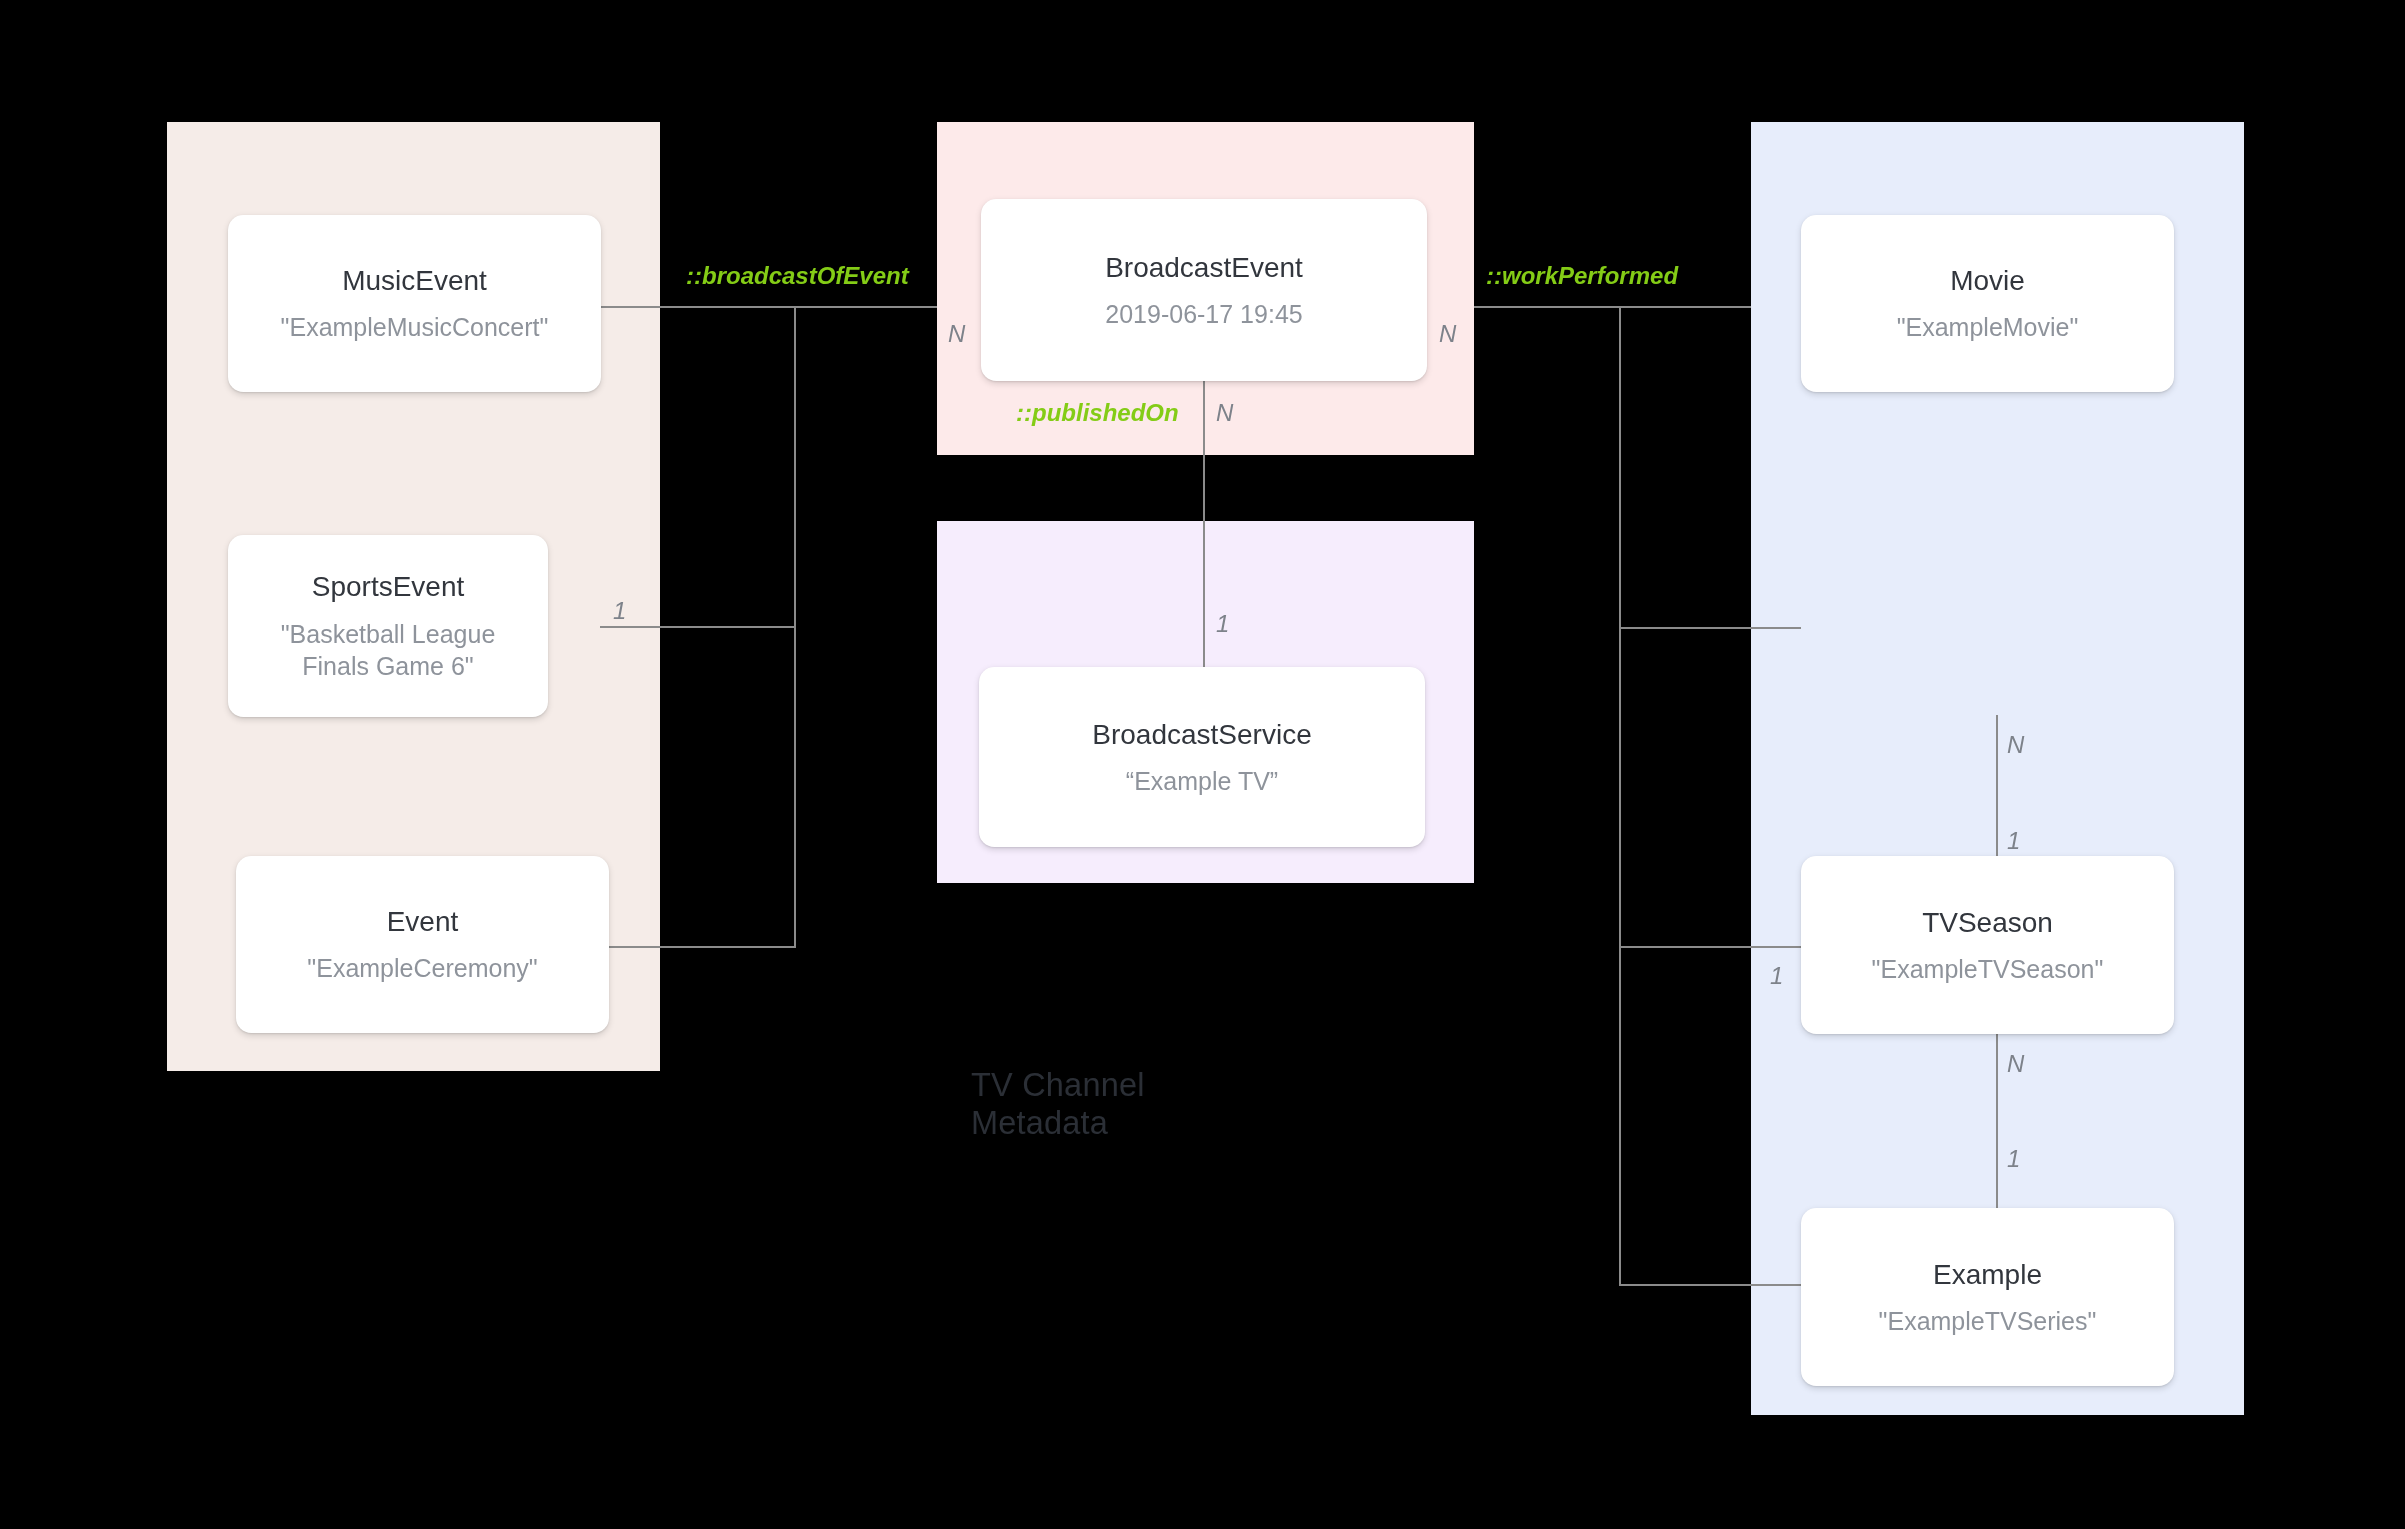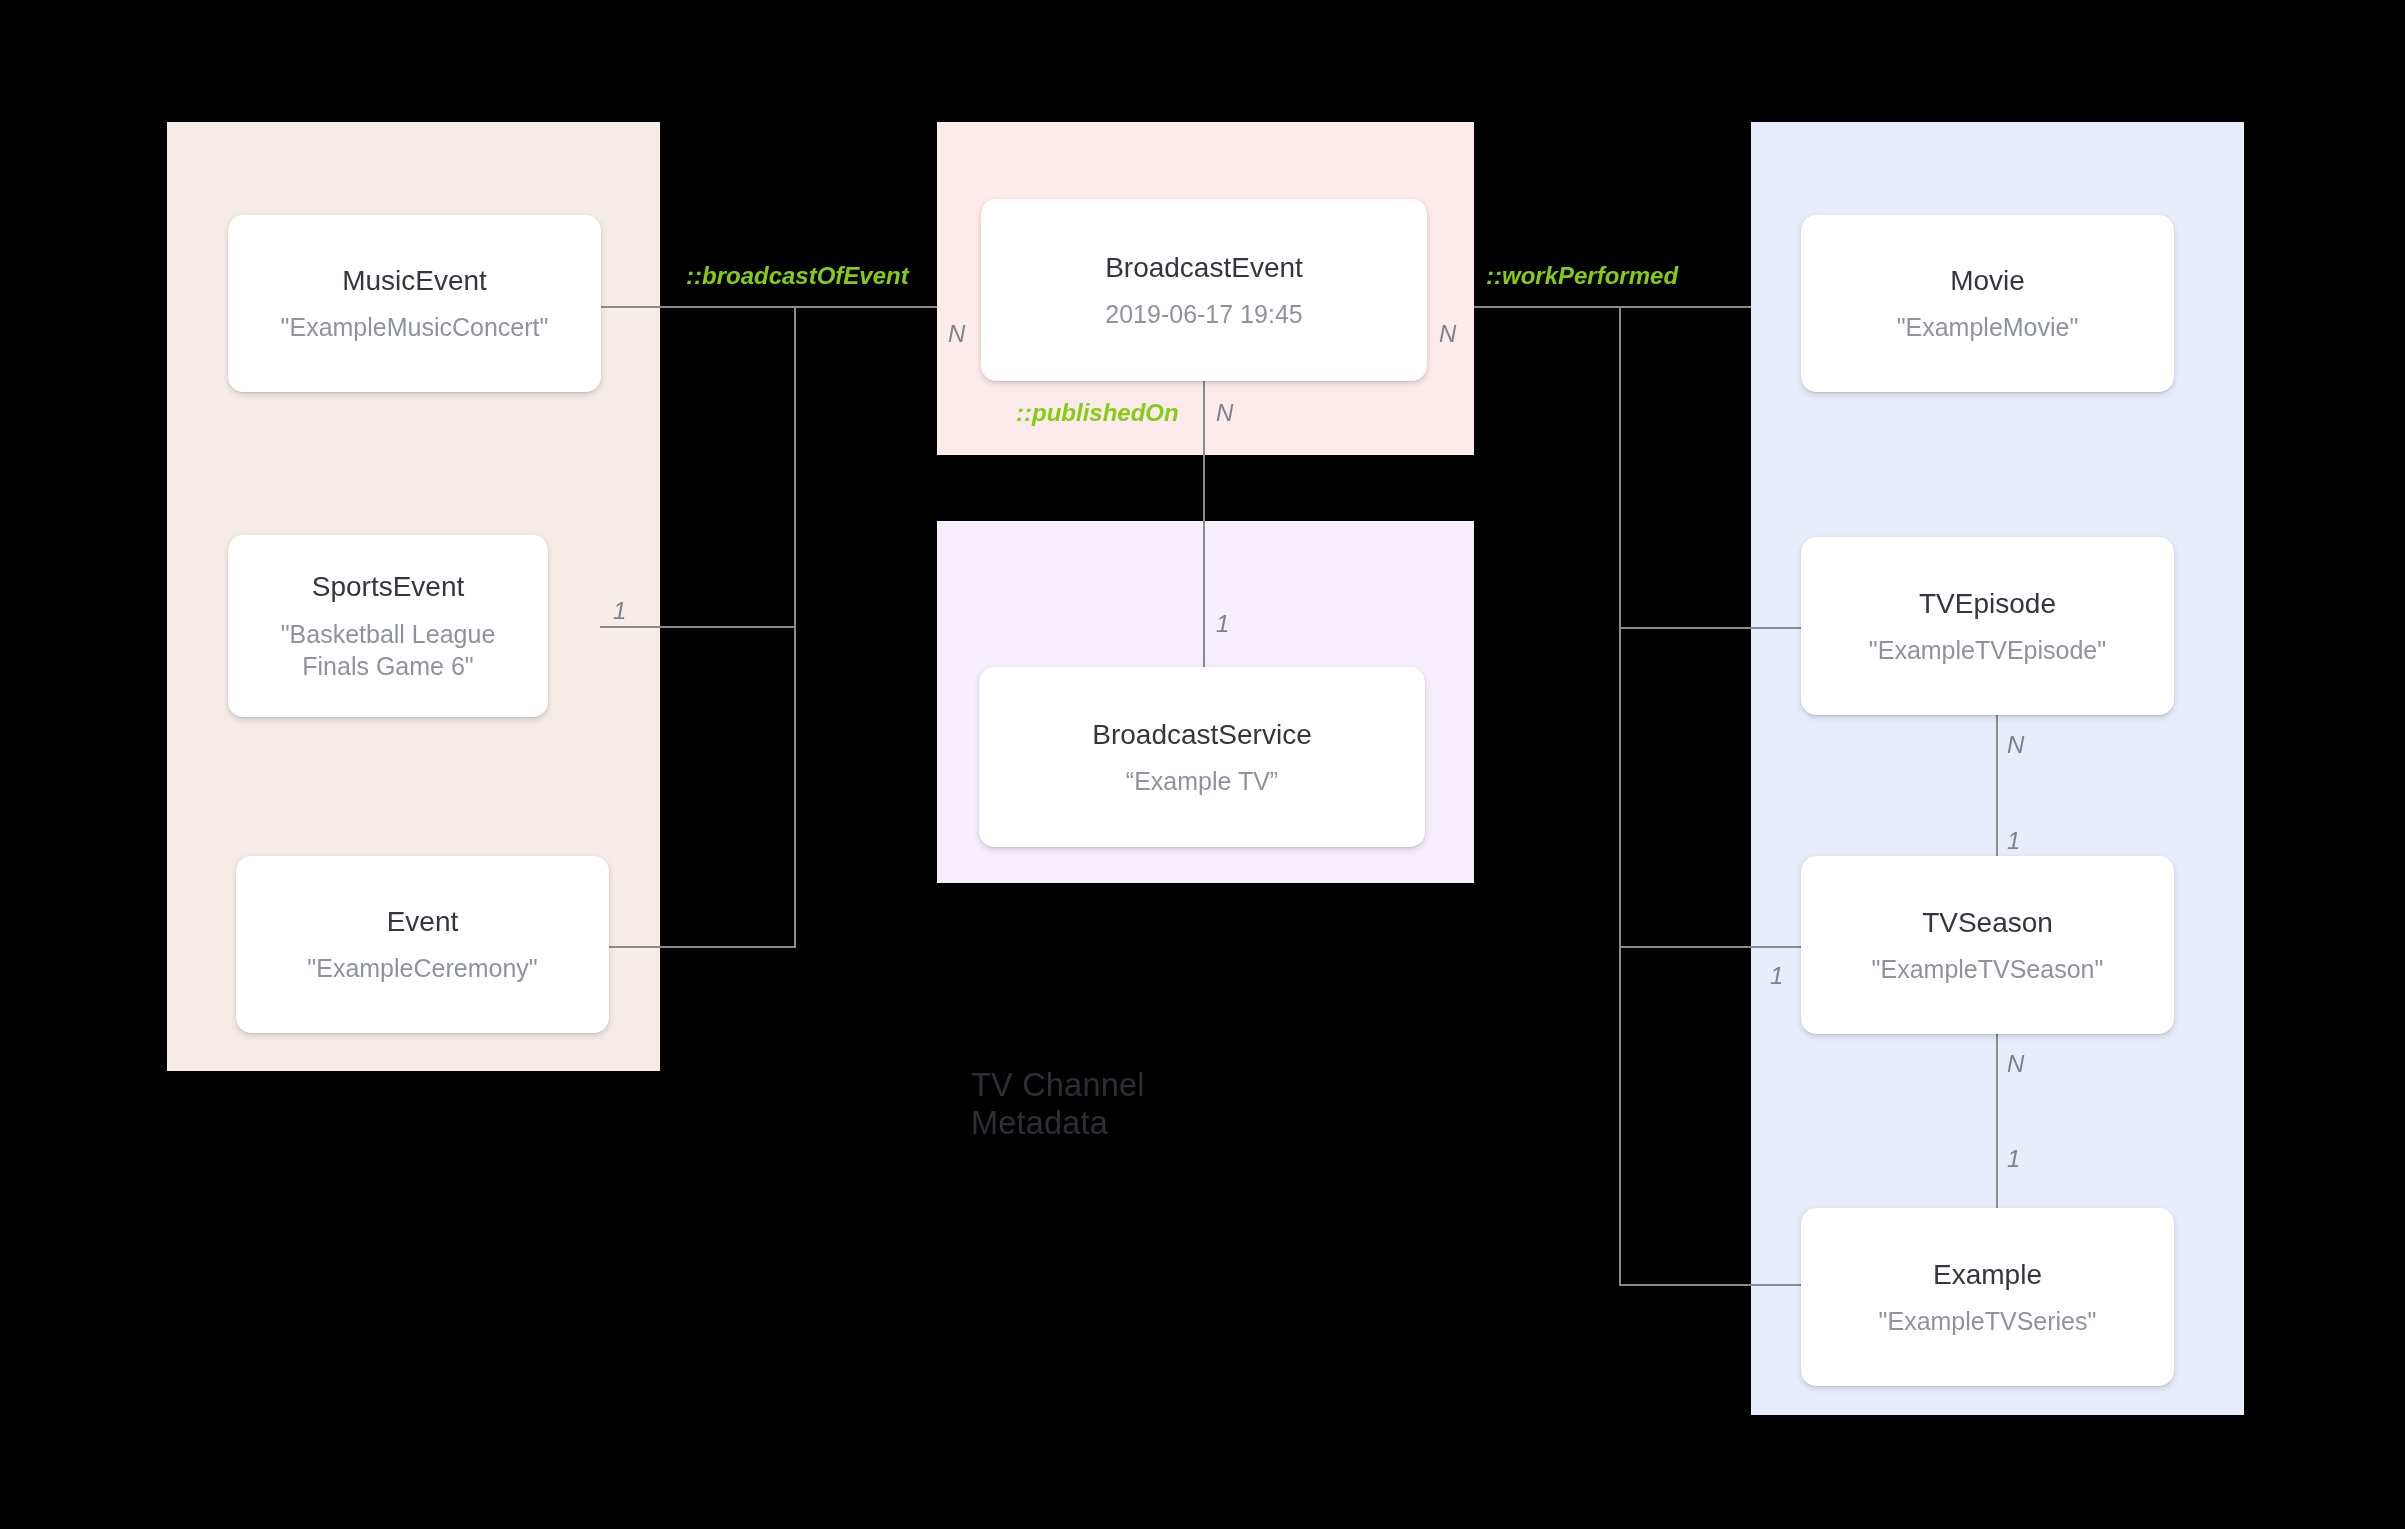--- a/index.html
+++ b/index.html
@@ -180,24 +180,20 @@
   <div class="node" style="left:1801px; top:215px;  width:373px; height:177px;">
     <div class="node-title">Movie</div>
     <div class="node-sub">"ExampleMovie"</div>
   </div>
 
   <div class="node" style="left:979px; top:667px;  width:446px; height:180px;">
     <div class="node-title">BroadcastService</div>
     <div class="node-sub">“Example TV”</div>
   </div>
 
-  <div class="node" style="left:1801px; top:537px;  width:373px; height:178px;">
-    <div class="node-title">TVEpisode</div>
-    <div class="node-sub">"ExampleTVEpisode"</div>
-  </div>
 
   <div class="node" style="left:1801px; top:856px;  width:373px; height:178px;">
     <div class="node-title">TVSeason</div>
     <div class="node-sub">"ExampleTVSeason"</div>
   </div>
 
   <div class="node" style="left:1801px; top:1208px; width:373px; height:178px;">
     <div class="node-title">Example</div>
     <div class="node-sub">"ExampleTVSeries"</div>
   </div>

